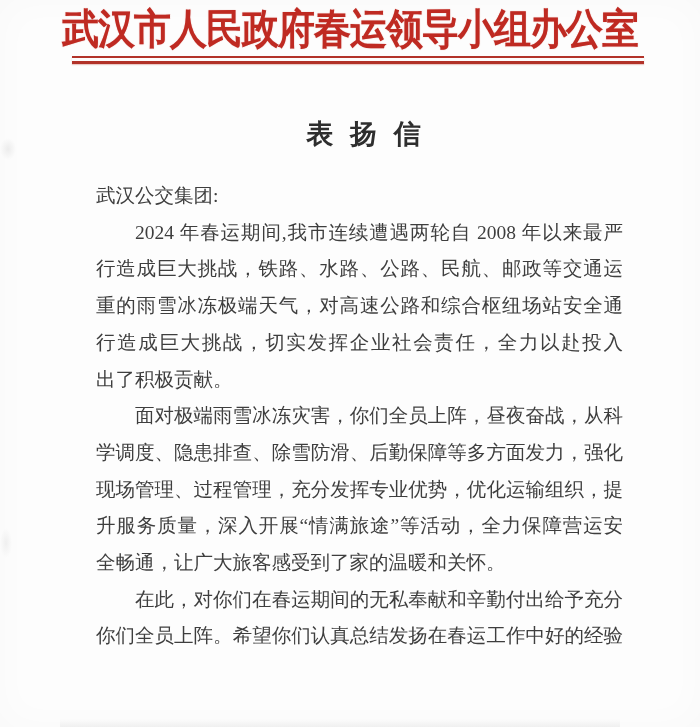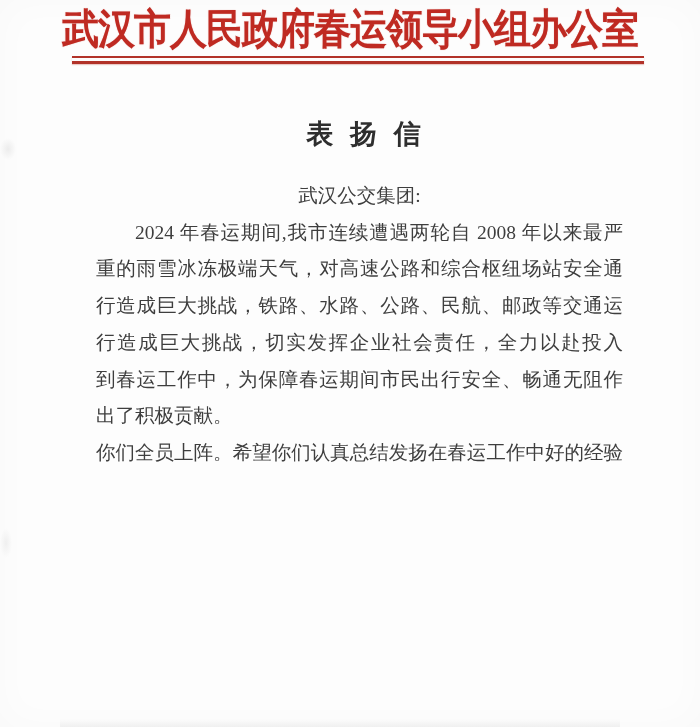--- a/index.html
+++ b/index.html
@@ -72,21 +72,21 @@
     width: 527px;
     font-size: 19.5px;
     line-height: 36.7px;
     color: var(--body-text);
   }
   .para { margin: 0; padding: 0; }
   .line { display: block; text-align: justify; }
   .line.just { text-align-last: justify; font-family: Liberation Serif, serif; }
   .line.end  { text-align-last: left; }
   .line.indent { text-indent: 2em; }
-  .salutation { text-align: center; }
+  .salutation { text-align: left; }
 
   
   .scan-artifact { position: absolute; pointer-events: none; }
   .scan-artifact.a1 { left: 0; top: 138px; width: 16px; height: 22px;
     background: radial-gradient(closest-side, #ececec, transparent); }
   .scan-artifact.a2 { left: 0; top: 528px; width: 12px; height: 30px;
     background: radial-gradient(closest-side, #efefef, transparent); }
   .scan-artifact.a3 { left: 60px; bottom: 0; width: 560px; height: 8px;
     background: linear-gradient(to top, rgba(220,220,220,0.35), transparent); }
 </style>
@@ -100,29 +100,36 @@
   <div class="letterhead-rule"></div>
 
   <h1 class="doc-title">表 扬 信</h1>
 
   <main class="letter-body">
 
     <div class="line salutation">武汉公交集团:</div>
 
     <p class="para">
       <span class="line just indent">2024 年春运期间,我市连续遭遇两轮自 2008 年以来最严</span>
+      <span class="line just">行造成巨大挑战，铁路、水路、公路、民航、邮政等交通运</span>
       <span class="line just">重的雨雪冰冻极端天气，对高速公路和综合枢纽场站安全通</span>
-      <span class="line just">行造成巨大挑战，铁路、水路、公路、民航、邮政等交通运</span>
       <span class="line just">行造成巨大挑战，切实发挥企业社会责任，全力以赴投入</span>
-      <span class="line just">到春运工作中，为保障春运期间市民出行安全、畅通无阻作</span>
       <span class="line end">出了积极贡献。</span>
     </p>
 
+    <p class="para">
+      <span class="line just indent">面对极端雨雪冰冻灾害，你们全员上阵，昼夜奋战，从科</span>
+      <span class="line just">学调度、隐患排查、除雪防滑、后勤保障等多方面发力，强化</span>
+      <span class="line just">现场管理、过程管理，充分发挥专业优势，优化运输组织，提</span>
+      <span class="line just">升服务质量，深入开展“情满旅途”等活动，全力保障营运安</span>
+      <span class="line end">全畅通，让广大旅客感受到了家的温暖和关怀。</span>
+    </p>
 
     <p class="para">
+      <span class="line just indent">在此，对你们在春运期间的无私奉献和辛勤付出给予充分</span>
       <span class="line just">你们全员上阵。希望你们认真总结发扬在春运工作中好的经验</span>
     </p>
 
   </main>
 
   <div class="scan-artifact a1"></div>
   <div class="scan-artifact a2"></div>
   <div class="scan-artifact a3"></div>
 
 </div>

